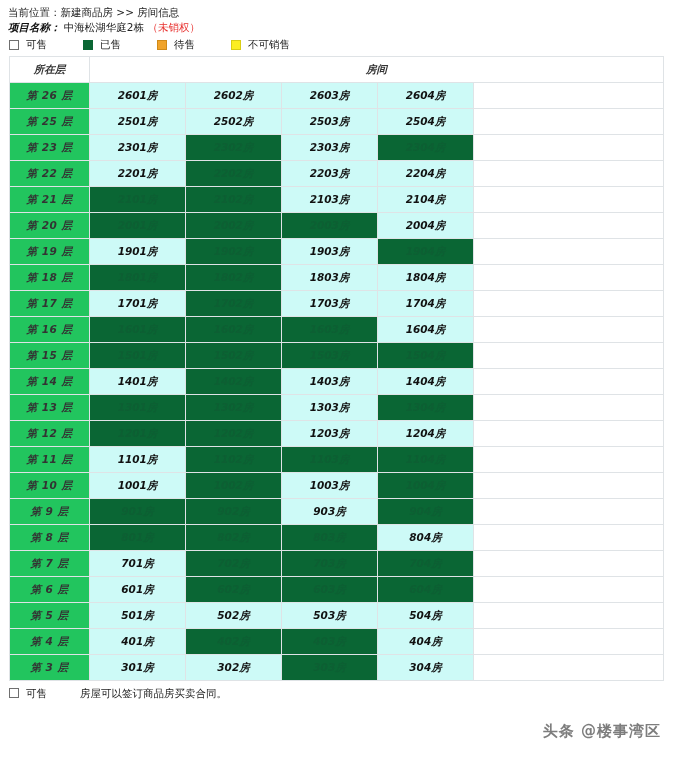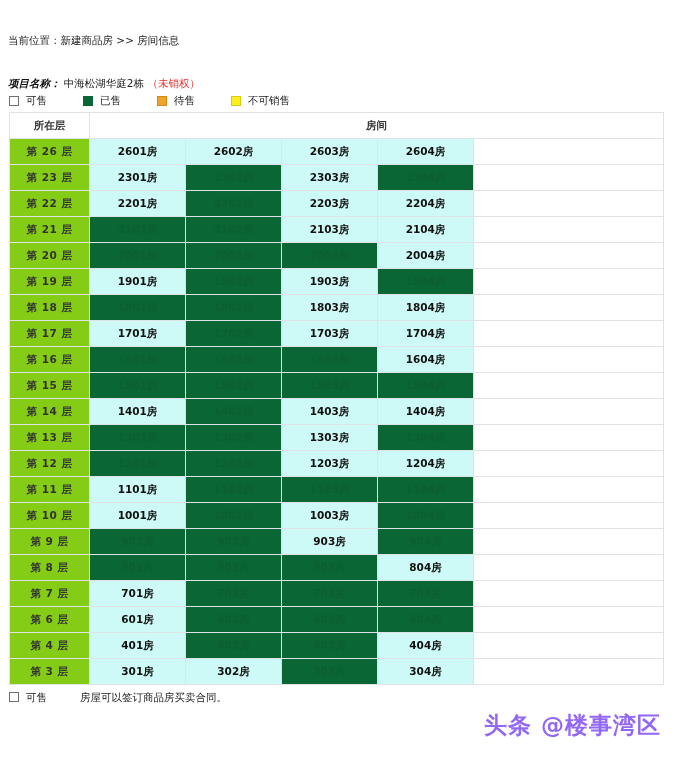--- a/index.html
+++ b/index.html
@@ -18,21 +18,20 @@
   }
 
   
   .header {
     padding: 5px 0 0 8px;
   }
   .hdr-line {
     line-height: 15px;
     white-space: nowrap;
     font-size: 10.5px;
-    margin-top: 28px;
   }
   .hdr-label {
     font-weight: bold;
     color: #111;
     font-style: italic;
   }
   .hdr-value {
     color: #222;
   }
   .hdr-breadcrumb {
@@ -68,20 +67,21 @@
   .sw-pending   { background: #f0a32a; border-color: #d08a18; }
   .sw-unsellable{ background: #fcee21; border-color: #d9cd14; }
   .legend-label {
     font-size: 10.5px;
     color: #222;
   }
 
   
   .table-wrap {
     padding: 0 0 0 9px;
+    font-style: italic;
   }
   table.grid {
     border-collapse: collapse;
     width: 654px;
     table-layout: fixed;
     background: #fff;
   }
   table.grid td, table.grid th {
     border: 1px solid #dfe3e6;
     height: 25px;
@@ -97,21 +97,21 @@
     color: #333;
     background: #fff;
     height: 25px;
   }
   th.col-room-head {
     font-weight: normal;
   }
   td.floor-cell {
     font-weight: normal;
     color: #333;
-    background: #84cc16;
+    background: #22c55e;
     letter-spacing: 0.5px;
   }
   td.room {
     color: #111;
     font-weight: bold;
   }
   td.room.state-available {
     background: #cdfaf7;
     color: #111;
   }
@@ -151,23 +151,23 @@
   .note-desc {
     font-size: 10.5px;
     color: #222;
   }
 
   
   .watermark {
     position: absolute;
     right: 14px;
     bottom: 18px;
-    font-size: 23px;
+    font-size: 15px;
     font-weight: bold;
-    color: #8b5cf6;
+    color: #737373;
     letter-spacing: 1px;
     opacity: 0.92;
     white-space: nowrap;
     font-family: "DejaVu Sans", "Liberation Sans", sans-serif;
   }
 </style>
 </head>
 <body>
 
 <div class="header">
@@ -219,20 +219,28 @@
     <tbody id="grid-body">
         <tr>
           <td class="floor-cell">第 26 层</td>
           <td class="room state-available">2601房</td>
           <td class="room state-available">2602房</td>
           <td class="room state-available">2603房</td>
           <td class="room state-available">2604房</td>
           <td class="pad"></td>
         </tr>
         <tr>
+          <td class="floor-cell">第 25 层</td>
+          <td class="room state-available">2501房</td>
+          <td class="room state-available">2502房</td>
+          <td class="room state-available">2503房</td>
+          <td class="room state-available">2504房</td>
+          <td class="pad"></td>
+        </tr>
+        <tr>
           <td class="floor-cell">第 23 层</td>
           <td class="room state-available">2301房</td>
           <td class="room state-sold">2302房</td>
           <td class="room state-available">2303房</td>
           <td class="room state-sold">2304房</td>
           <td class="pad"></td>
         </tr>
         <tr>
           <td class="floor-cell">第 22 层</td>
           <td class="room state-available">2201房</td>
@@ -360,20 +368,28 @@
           <td class="room state-sold">703房</td>
           <td class="room state-sold">704房</td>
           <td class="pad"></td>
         </tr>
         <tr>
           <td class="floor-cell">第 6 层</td>
           <td class="room state-available">601房</td>
           <td class="room state-sold">602房</td>
           <td class="room state-sold">603房</td>
           <td class="room state-sold">604房</td>
+          <td class="pad"></td>
+        </tr>
+        <tr>
+          <td class="floor-cell">第 5 层</td>
+          <td class="room state-available">501房</td>
+          <td class="room state-available">502房</td>
+          <td class="room state-available">503房</td>
+          <td class="room state-available">504房</td>
           <td class="pad"></td>
         </tr>
         <tr>
           <td class="floor-cell">第 4 层</td>
           <td class="room state-available">401房</td>
           <td class="room state-sold">402房</td>
           <td class="room state-sold">403房</td>
           <td class="room state-available">404房</td>
           <td class="pad"></td>
         </tr>

